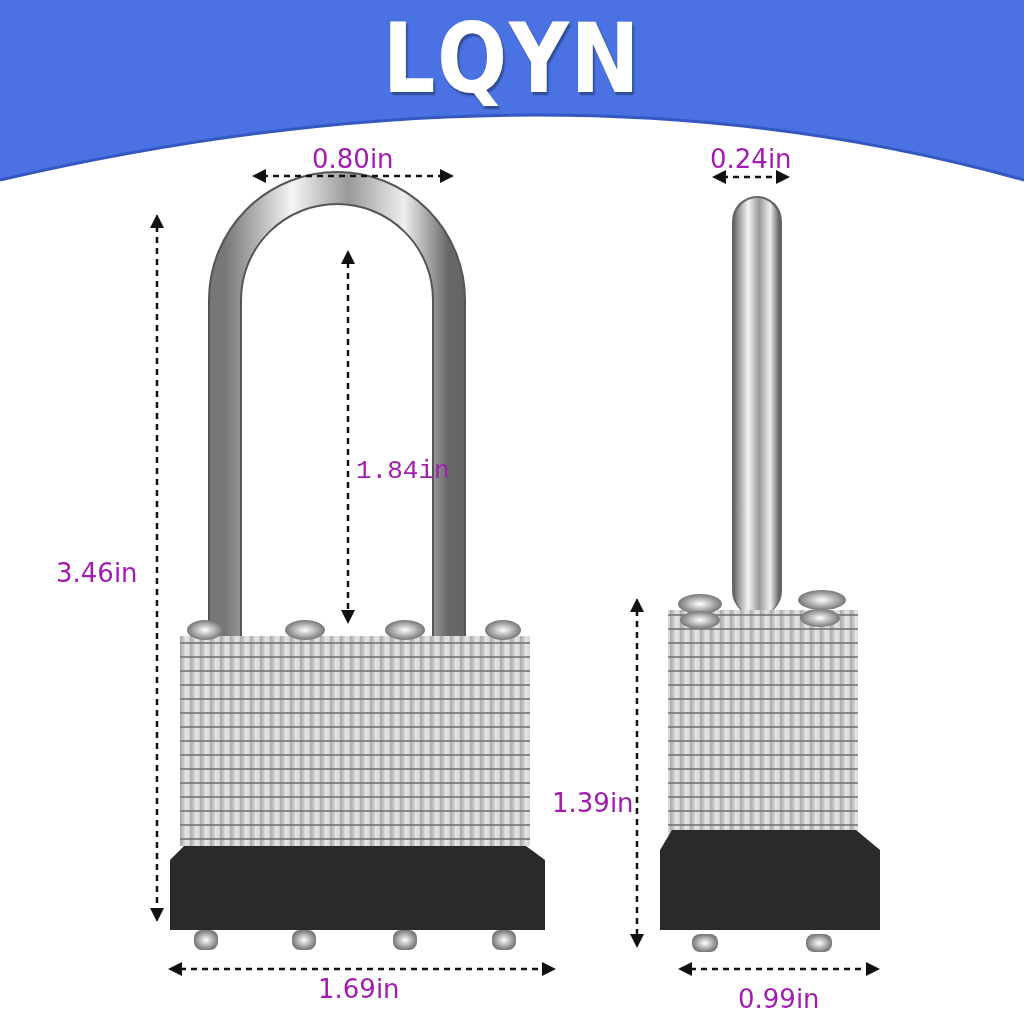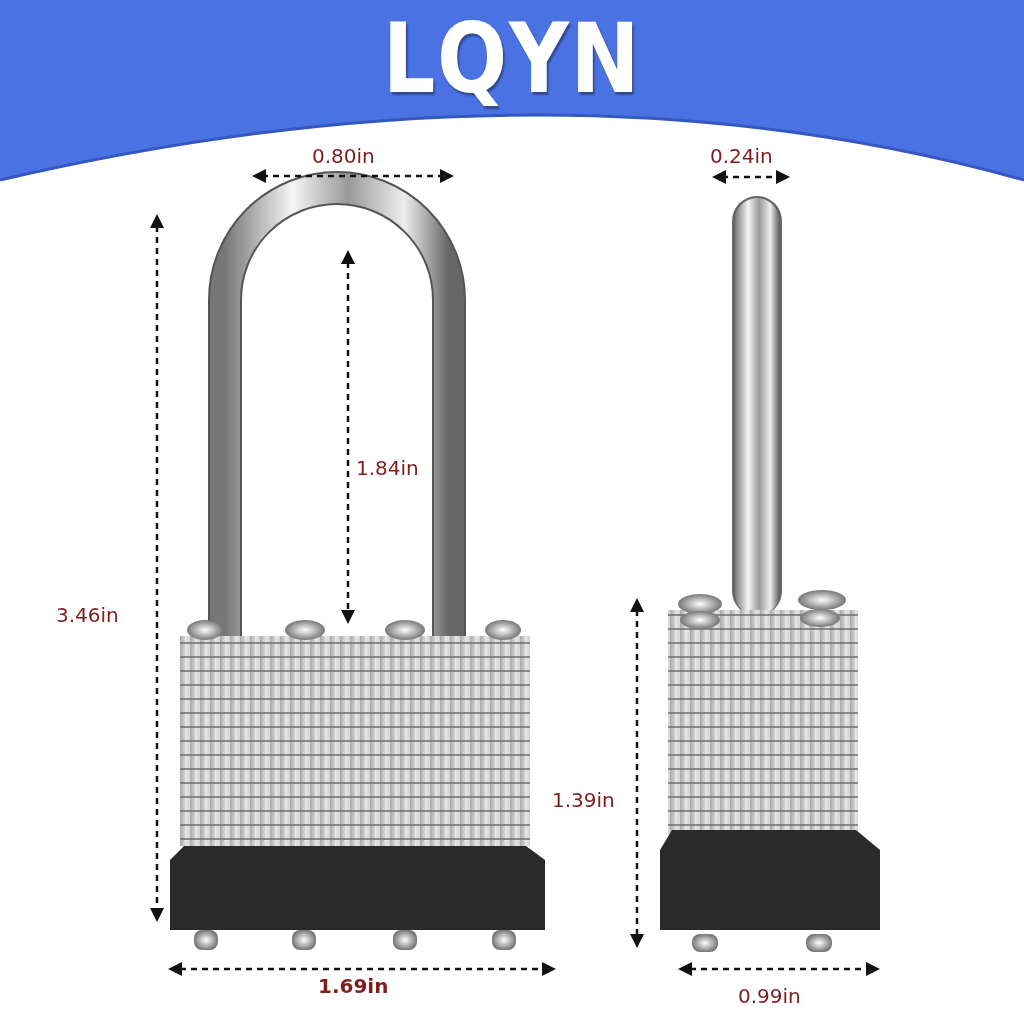--- a/index.html
+++ b/index.html
@@ -1,19 +1,19 @@
 <!DOCTYPE html>
 <html><head>
 <meta charset="utf-8">
 <style>
   html, body { margin:0; padding:0; }
   body { width:1024px; height:1012px; position:relative; overflow:hidden; background:#ffffff; font-family:"DejaVu Sans", sans-serif; }
   .banner { position:absolute; left:0; top:0; width:1024px; height:200px; }
   .brand { position:absolute; left:0; top:0; width:1024px; text-align:center; font-family:"DejaVu Sans", sans-serif; font-weight:bold; font-size:96px; color:#fff; line-height:118px; letter-spacing:2px; text-shadow:2px 3px 2px rgba(0,0,0,0.35); transform:scaleX(0.86); transform-origin:center; }
-  .dim { position:absolute; font-family:"DejaVu Sans", sans-serif; font-size:20px; color:#7f1d1d; white-space:nowrap; }
+  .dim { position:absolute; font-family:"DejaVu Sans", sans-serif; font-size:26px; color:#a21caf; white-space:nowrap; }
   svg.art { position:absolute; left:0; top:0; }
 </style>
 </head>
 <body>
 
 <svg class="banner" width="1024" height="200" viewBox="0 0 1024 200">
   <path d="M0 0 H1024 V180 Q560 50 0 180 Z" fill="#4a72e2"></path>
   <path d="M0 180 Q560 50 1024 180" fill="none" stroke="#3558c0" stroke-width="3"></path>
 </svg>
 <div class="brand">LQYN</div>
@@ -102,17 +102,17 @@
       <path d="M637 948 L630 934 L644 934 Z"></path>
     <path d="M168 969 L182 962 L182 976 Z"></path>
       <path d="M556 969 L542 962 L542 976 Z"></path>
     <path d="M678 969 L692 962 L692 976 Z"></path>
       <path d="M880 969 L866 962 L866 976 Z"></path>
   </g>
 </svg>
 
 <div class="dim" style="left:312px;top:144px;">0.80in</div>
 <div class="dim" style="left:710px;top:144px;text-align:center;">0.24in</div>
-<div class="dim" style="left:56px;top:558px;margin-top:45px;">3.46in</div>
-<div class="dim" style="left:356px;top:456px;">1.84in</div>
+<div class="dim" style="left:56px;top:558px;">3.46in</div>
+<div class="dim" style="left:356px;top:456px;font-family:Liberation Mono, monospace;">1.84in</div>
 <div class="dim" style="left:552px;top:788px;text-align:center;">1.39in</div>
-<div class="dim" style="left:318px;top:974px;font-weight:bold;">1.69in</div>
+<div class="dim" style="left:318px;top:974px;">1.69in</div>
 <div class="dim" style="left:738px;top:984px;">0.99in</div>
 
 </body></html>

